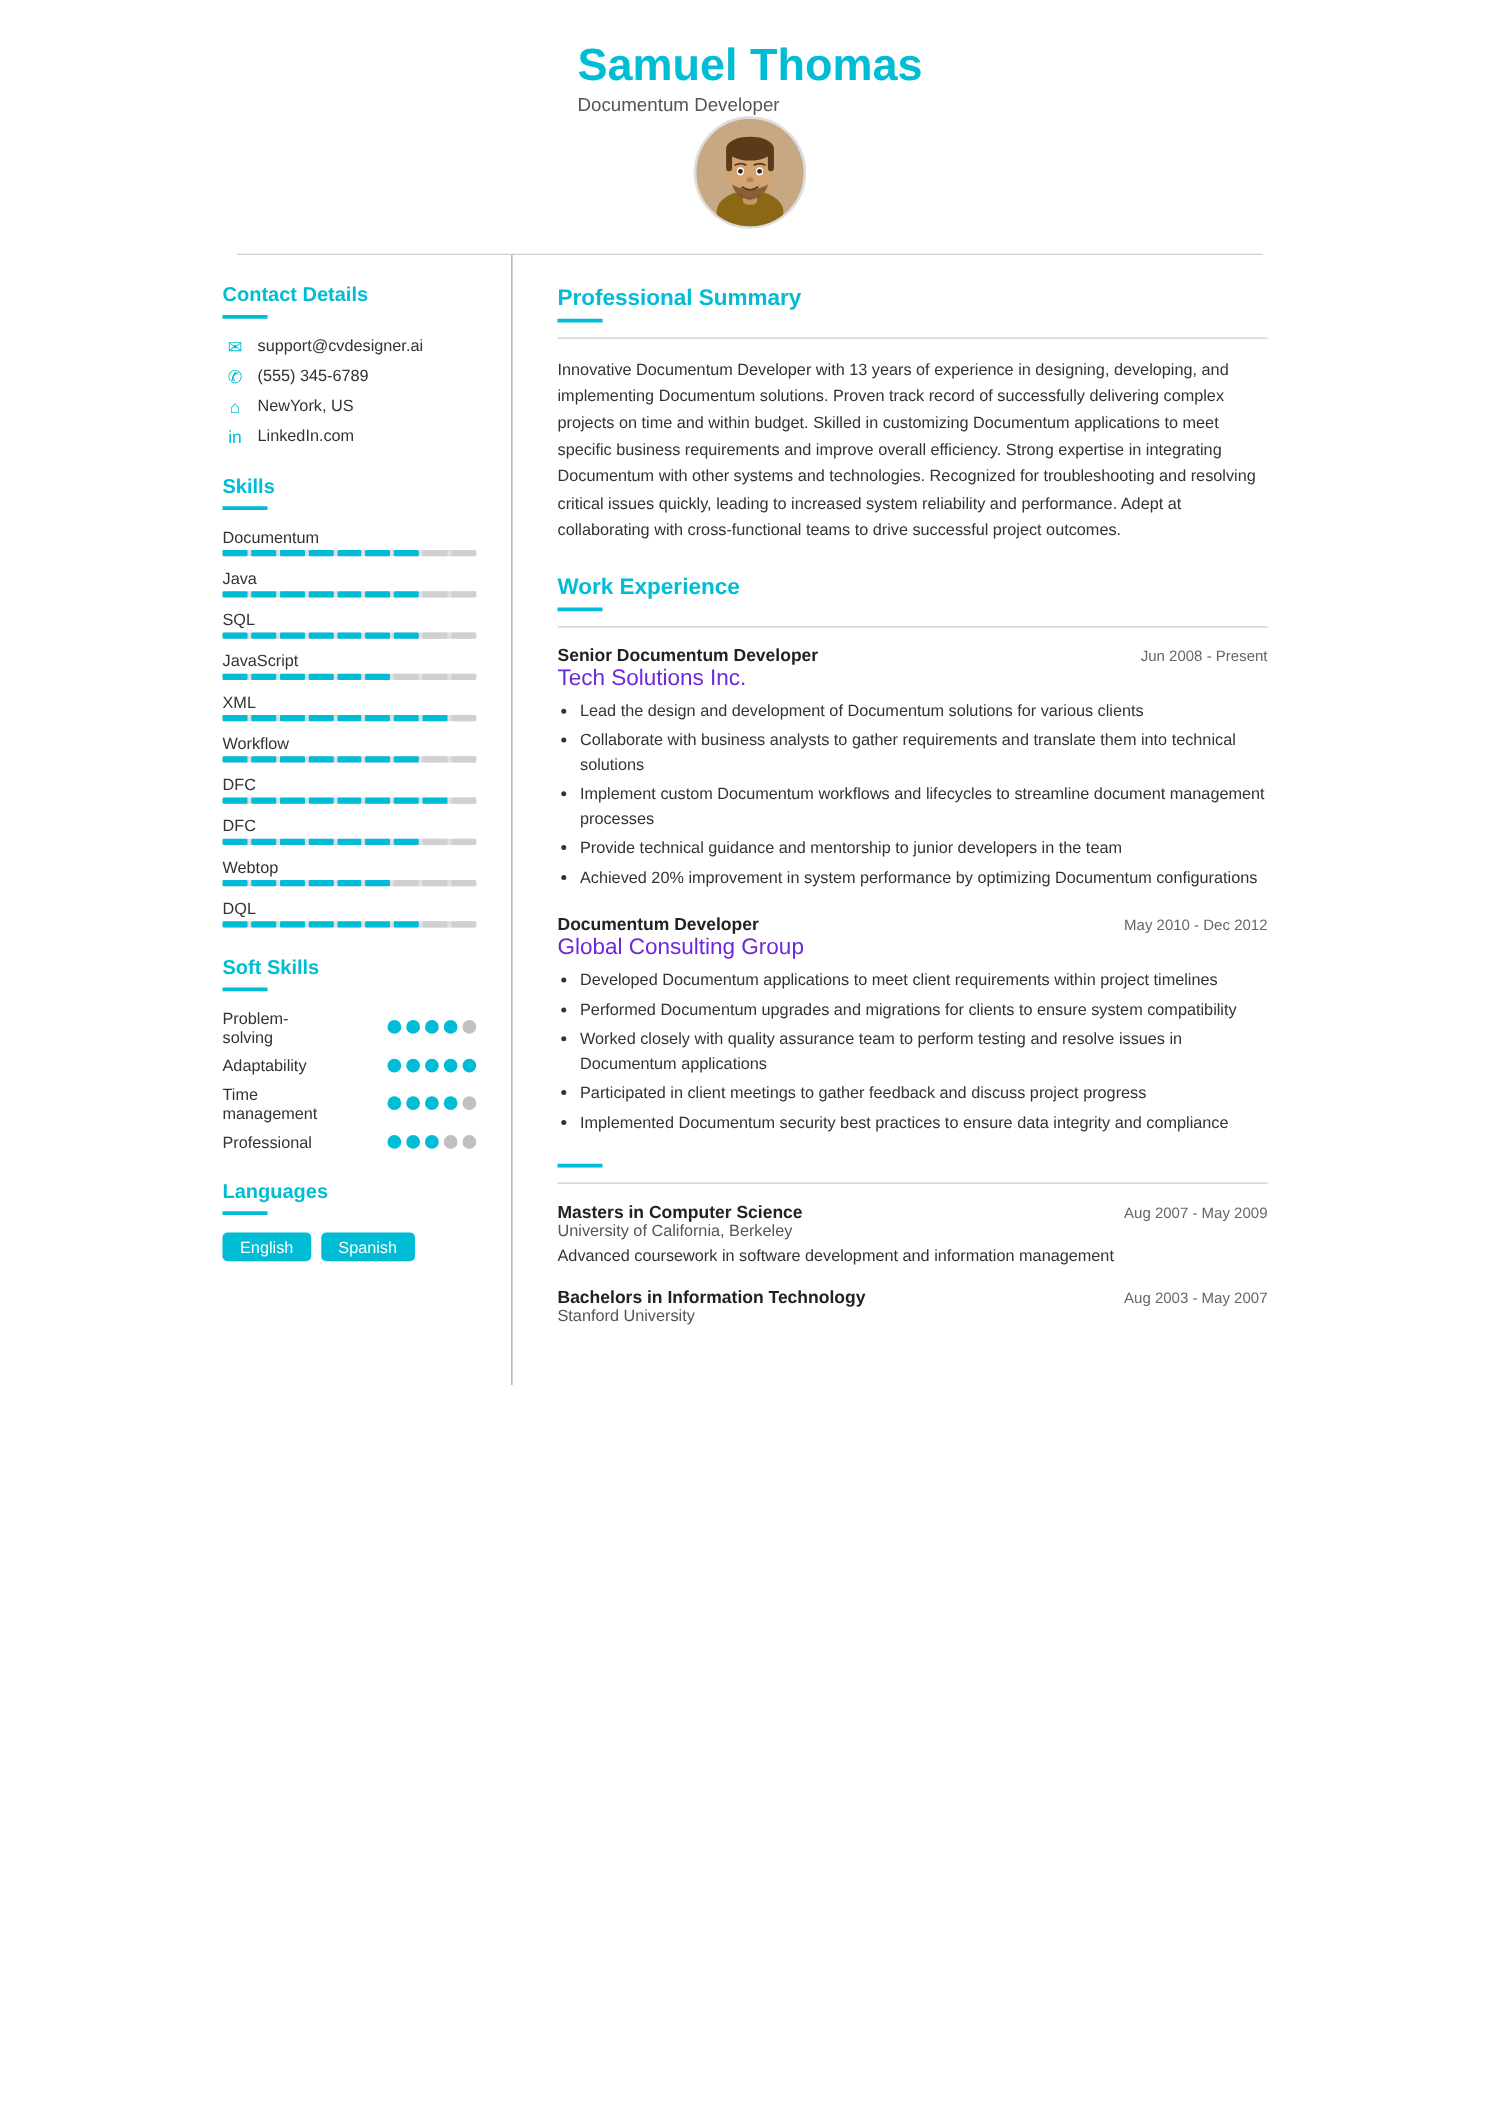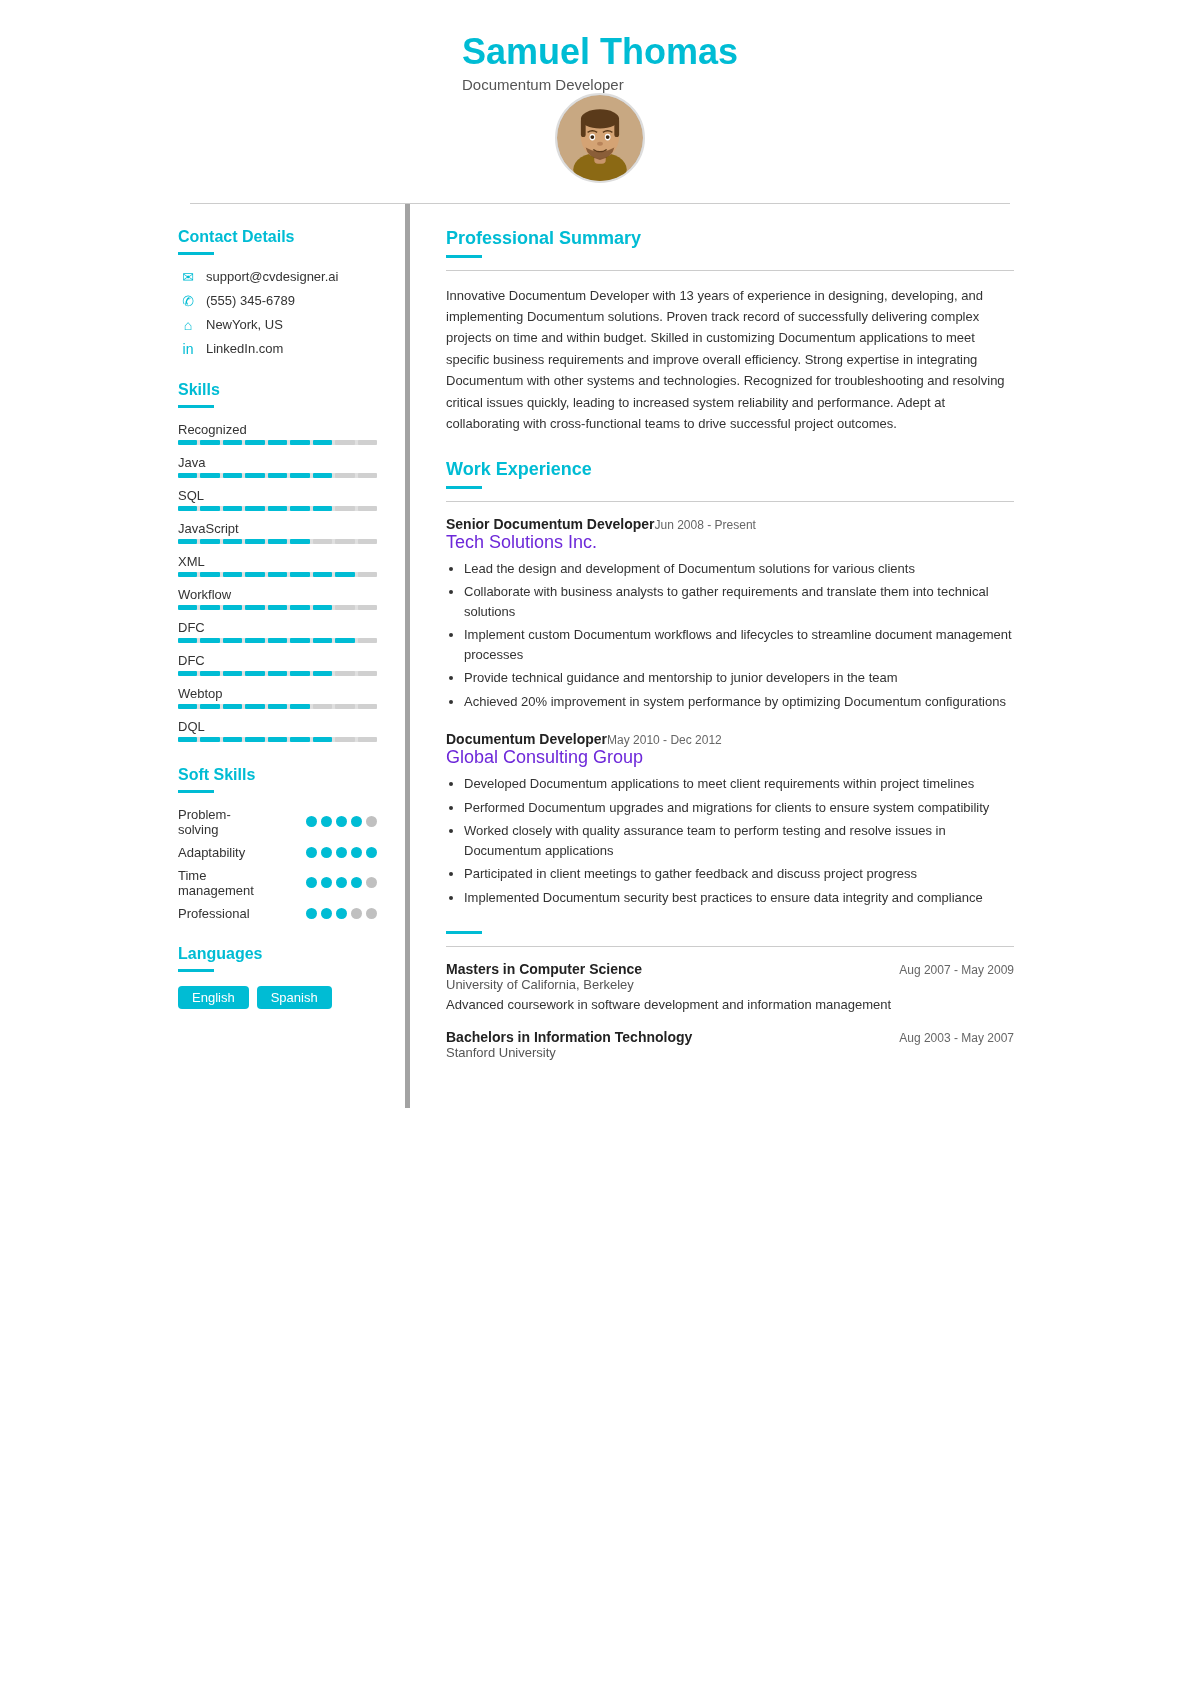--- a/index.html
+++ b/index.html
@@ -54,21 +54,21 @@
     .main-layout {
       display: flex;
       padding: 0;
     }
 
     
     .sidebar {
       width: 260px;
       min-width: 260px;
       padding: 24px 28px;
-      border-right: 5px solid #a3a3a3;
+      border-right: 1px solid #a3a3a3;
     }
 
     .section-title {
       font-size: 16px;
       font-weight: bold;
       color: #00bcd4;
       margin-bottom: 6px;
     }
     .section-underline {
       width: 36px;
@@ -194,21 +194,21 @@
       line-height: 1.65;
       color: #333;
     }
 
     
     .job-entry {
       margin-bottom: 20px;
     }
     .job-header {
       display: flex;
-      justify-content: flex-start;
+      justify-content: space-between;
       align-items: baseline;
     }
     .job-title {
       font-weight: bold;
       font-size: 14px;
       color: #222;
     }
     .job-date {
       font-size: 12px;
       color: #666;
@@ -330,21 +330,21 @@
             <span>LinkedIn.com</span>
           </div>
         </div>
     </div>
 
     <div class="sidebar-section">
       <div class="section-title">Skills</div>
       <div class="section-underline"></div>
       <div id="skills-list">
           <div class="skill-item">
-            <div class="skill-name">Recognized</div>
+            <div class="skill-name">Documentum</div>
             <div class="skill-bar-bg">
               <div class="skill-segment filled"></div>
               <div class="skill-segment filled"></div>
               <div class="skill-segment filled"></div>
               <div class="skill-segment filled"></div>
               <div class="skill-segment filled"></div>
               <div class="skill-segment filled"></div>
               <div class="skill-segment filled"></div>
               <div class="skill-segment empty"></div>
               <div class="skill-segment empty"></div>

